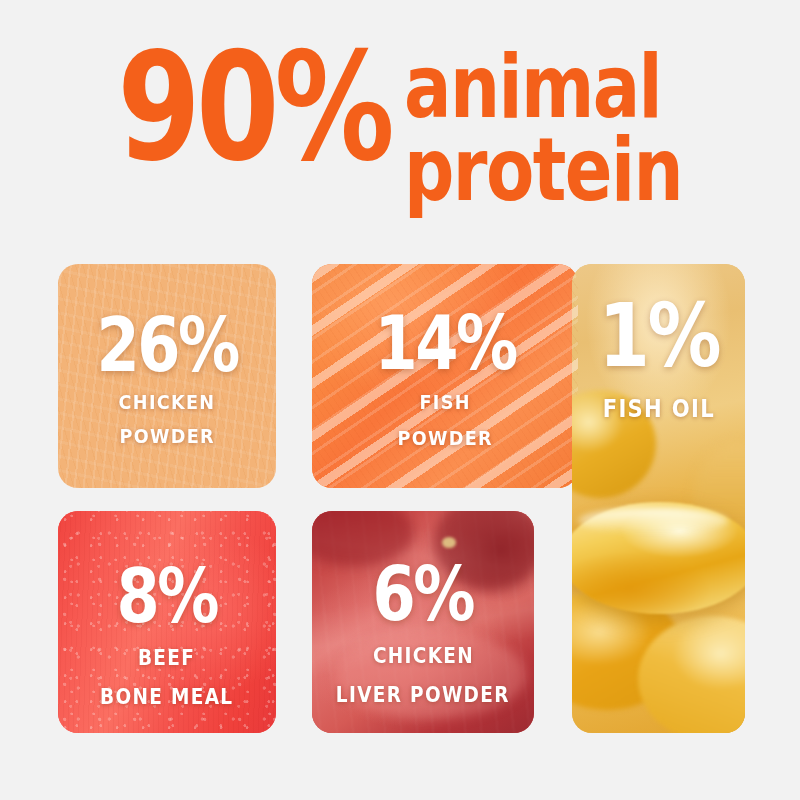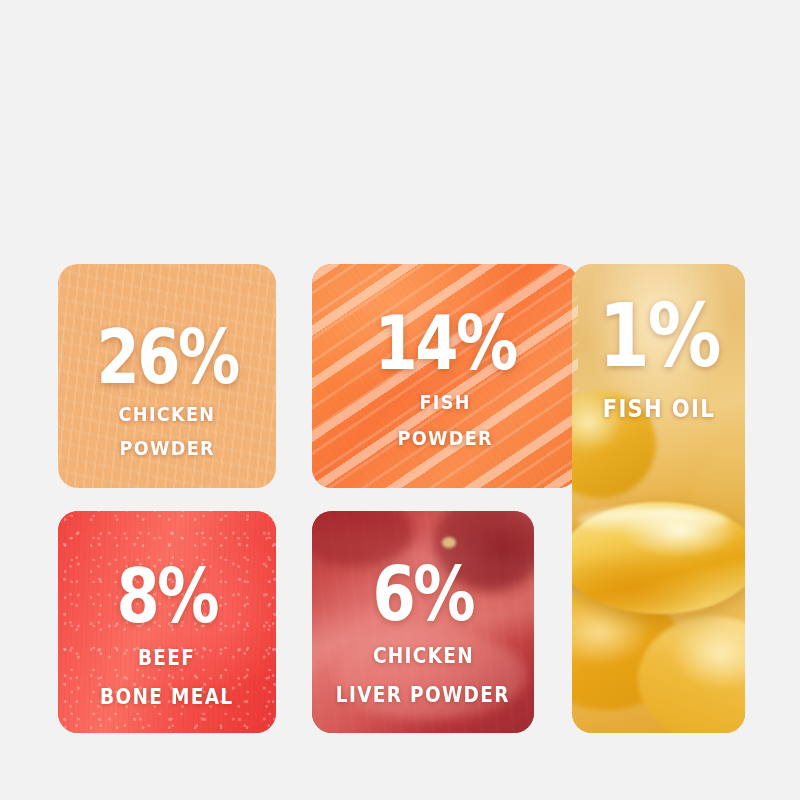--- a/index.html
+++ b/index.html
@@ -106,21 +106,21 @@
     white-space:nowrap;
   }
 
   
   #tile-chicken-powder { left:58px;  top:264px; width:218px; height:224px; }
   #tile-fish-powder    { left:312px; top:264px; width:266px; height:224px; }
   #tile-fish-oil       { left:572px; top:264px; width:173px; height:469px; }
   #tile-beef-bone-meal { left:58px;  top:511px; width:218px; height:222px; }
   #tile-chicken-liver  { left:312px; top:511px; width:222px; height:222px; }
 
-  #tile-chicken-powder .content { padding-top:56px; }
+  #tile-chicken-powder .content { padding-top:44px; }
   #tile-fish-powder    .content { padding-top:42px; }
   #tile-fish-oil       .content { padding-top:28px; }
   #tile-beef-bone-meal .content { padding-top:48px; }
   #tile-chicken-liver  .content { padding-top:46px; }
 
   #tile-chicken-powder .pct { font-size:74px; }
   #tile-fish-powder    .pct { font-size:74px; }
   #tile-fish-oil       .pct { font-size:88px; }
   #tile-beef-bone-meal .pct { font-size:74px; }
   #tile-chicken-liver  .pct { font-size:74px; }
@@ -266,20 +266,27 @@
   .liver-b1 { left:-18px; top:-14px; width:120px; height:70px; background:rgba(150,30,36,.55); }
   .liver-b2 { right:-10px; top:-16px; width:110px; height:96px; background:rgba(130,22,30,.55); }
   .liver-b3 { left:24px; top:120px; width:190px; height:88px; background:rgba(240,150,145,.38); }
   .liver-dot { left:130px; top:26px; width:14px; height:11px; background:rgba(230,210,140,.85); filter:blur(1.6px); }
 </style>
 </head>
 <body>
 
 <div id="poster">
 
+  <div class="headline">
+    <div class="headline-big">90%</div>
+    <div class="headline-words">
+      <span>animal</span>
+      <span>protein</span>
+    </div>
+  </div>
 
   <div class="tile" id="tile-chicken-powder">
     <div class="bg bg-chicken"></div>
     <div class="tex tex-chicken"></div>
     <div class="content">
       <div class="pct">26%</div>
       <div class="lbl">CHICKEN</div>
       <div class="lbl">POWDER</div>
     </div>
   </div>

